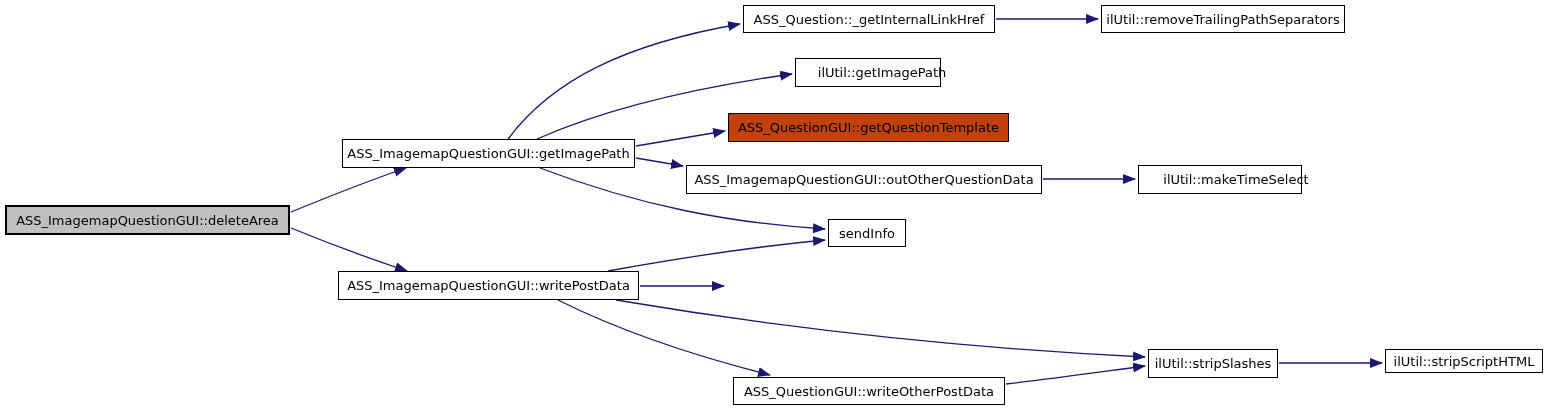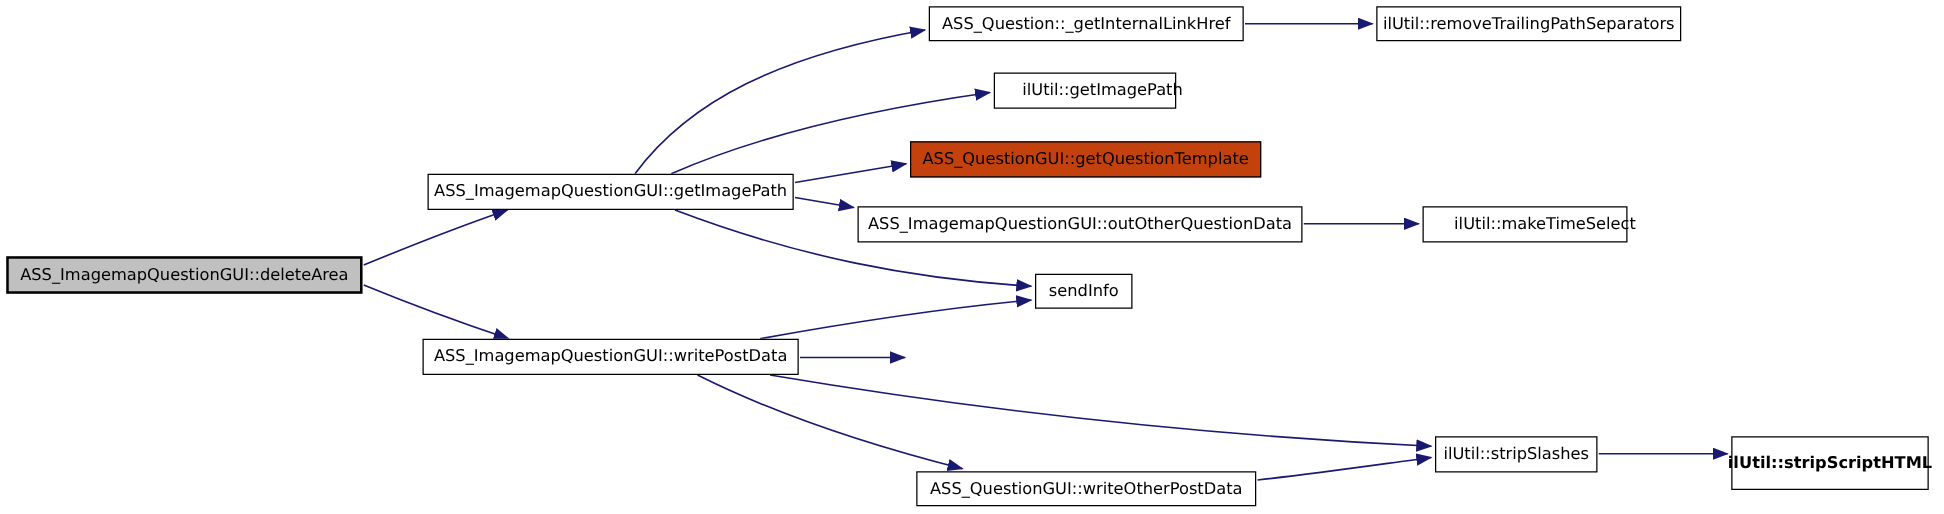--- a/index.html
+++ b/index.html
@@ -78,14 +78,14 @@
     <div class="node" style="left: 338px; top: 271px; width: 301px; height: 29px; background: rgb(255, 255, 255); border-color: rgb(0, 0, 0); color: rgb(0, 0, 0);">ASS_ImagemapQuestionGUI::writePostData</div>
     <div class="node" style="left: 743px; top: 5px; width: 252px; height: 28px; background: rgb(255, 255, 255); border-color: rgb(0, 0, 0); color: rgb(0, 0, 0);">ASS_Question::_getInternalLinkHref</div>
     <div class="node" style="left: 1101px; top: 5px; width: 244px; height: 28px; background: rgb(255, 255, 255); border-color: rgb(0, 0, 0); color: rgb(0, 0, 0);">ilUtil::removeTrailingPathSeparators</div>
     <div class="node" style="left: 795px; top: 58px; width: 146px; height: 29px; background: rgb(255, 255, 255); border-color: rgb(0, 0, 0); color: rgb(0, 0, 0); padding-left: 28px;">ilUtil::getImagePath</div>
     <div class="node" style="left: 728px; top: 113px; width: 281px; height: 29px; background: #c2410c; border-color: rgb(0, 0, 0); color: rgb(0, 0, 0);">ASS_QuestionGUI::getQuestionTemplate</div>
     <div class="node" style="left: 686px; top: 165px; width: 356px; height: 29px; background: rgb(255, 255, 255); border-color: rgb(0, 0, 0); color: rgb(0, 0, 0);">ASS_ImagemapQuestionGUI::outOtherQuestionData</div>
     <div class="node" style="left: 1138px; top: 165px; width: 164px; height: 29px; background: rgb(255, 255, 255); border-color: rgb(0, 0, 0); color: rgb(0, 0, 0); padding-left: 32px;">ilUtil::makeTimeSelect</div>
     <div class="node" style="left: 828px; top: 219px; width: 78px; height: 28px; background: rgb(255, 255, 255); border-color: rgb(0, 0, 0); color: rgb(0, 0, 0);">sendInfo</div>
     <div class="node" style="left: 733px; top: 377px; width: 272px; height: 28px; background: rgb(255, 255, 255); border-color: rgb(0, 0, 0); color: rgb(0, 0, 0);">ASS_QuestionGUI::writeOtherPostData</div>
     <div class="node" style="left: 1148px; top: 349px; width: 130px; height: 29px; background: rgb(255, 255, 255); border-color: rgb(0, 0, 0); color: rgb(0, 0, 0);">ilUtil::stripSlashes</div>
-    <div class="node" style="left: 1385px; top: 349px; width: 158px; height: 43px; background: rgb(255, 255, 255); border-color: rgb(0, 0, 0); color: rgb(0, 0, 0); font-weight: bold;">ilUtil::stripScriptHTML</div>
+    <div class="node" style="left: 1385px; top: 349px; width: 158px; height: 24px; background: rgb(255, 255, 255); border-color: rgb(0, 0, 0); color: rgb(0, 0, 0);">ilUtil::stripScriptHTML</div>
   </div>
 
 </body></html>

